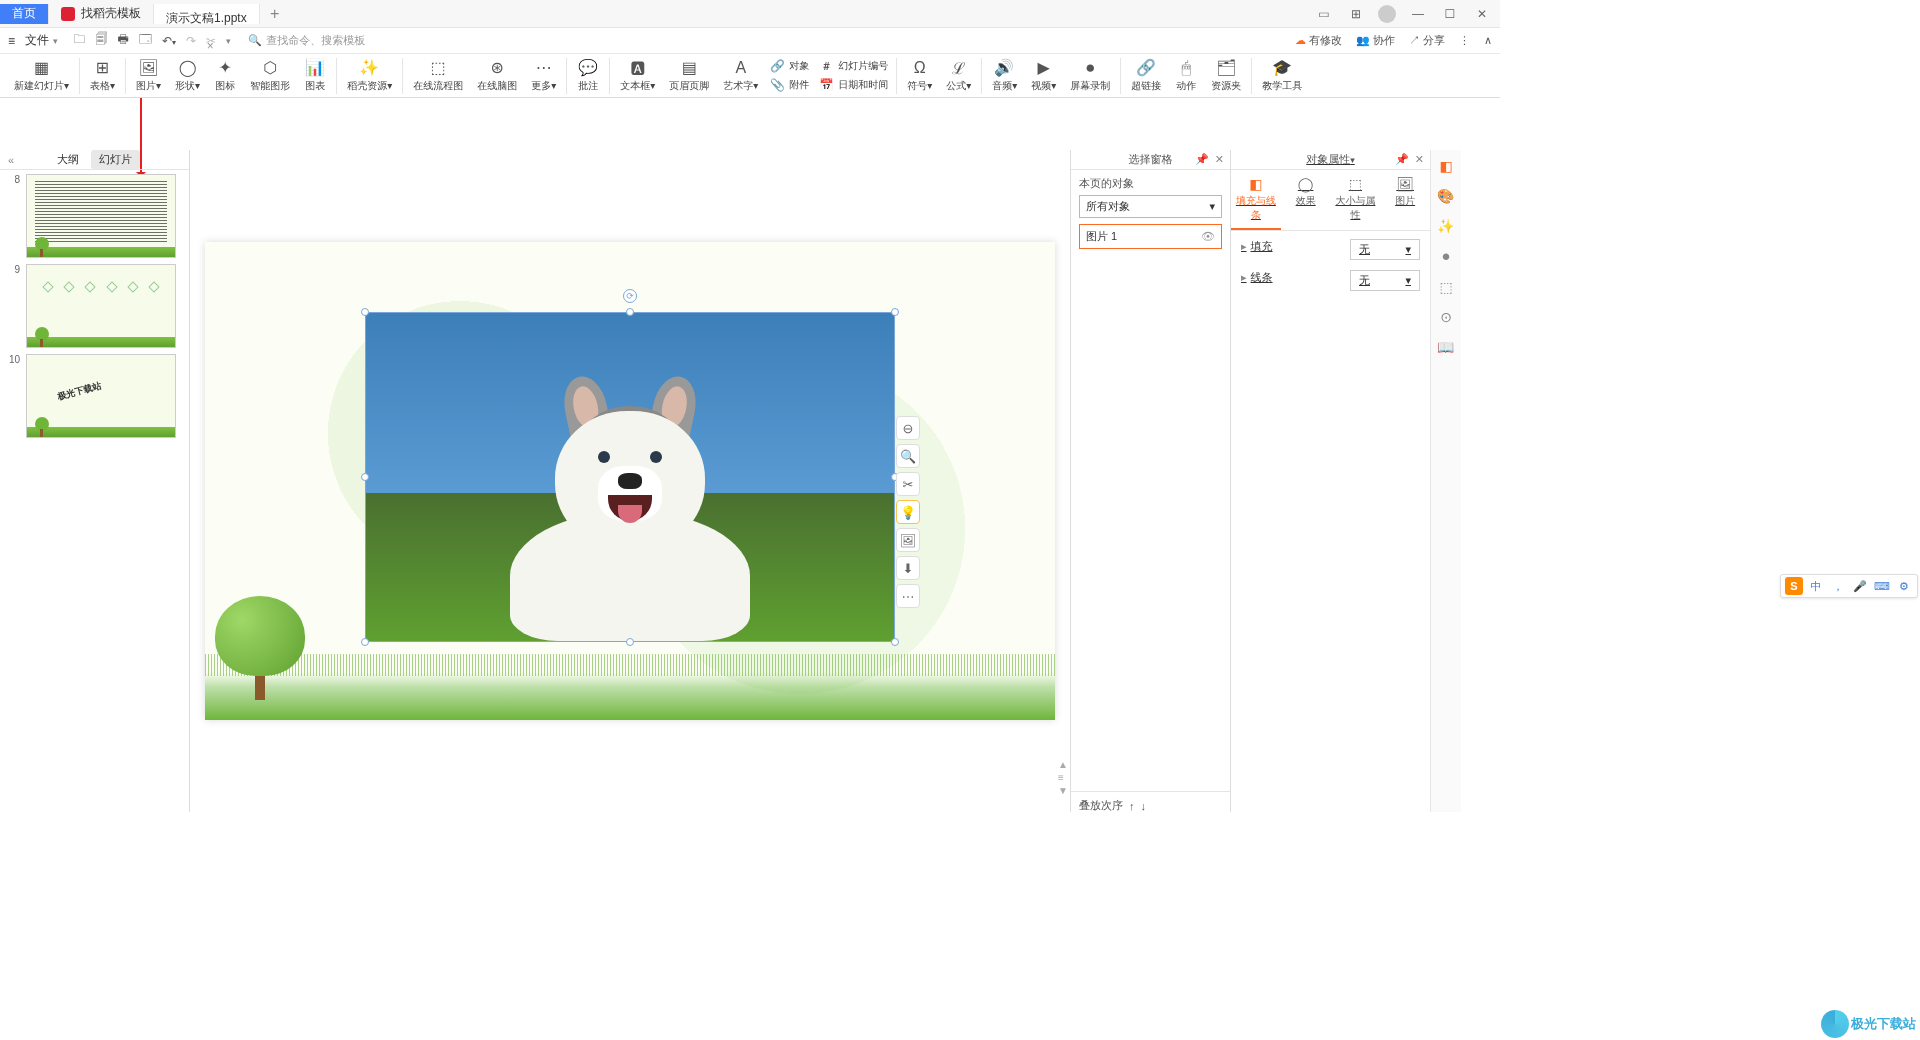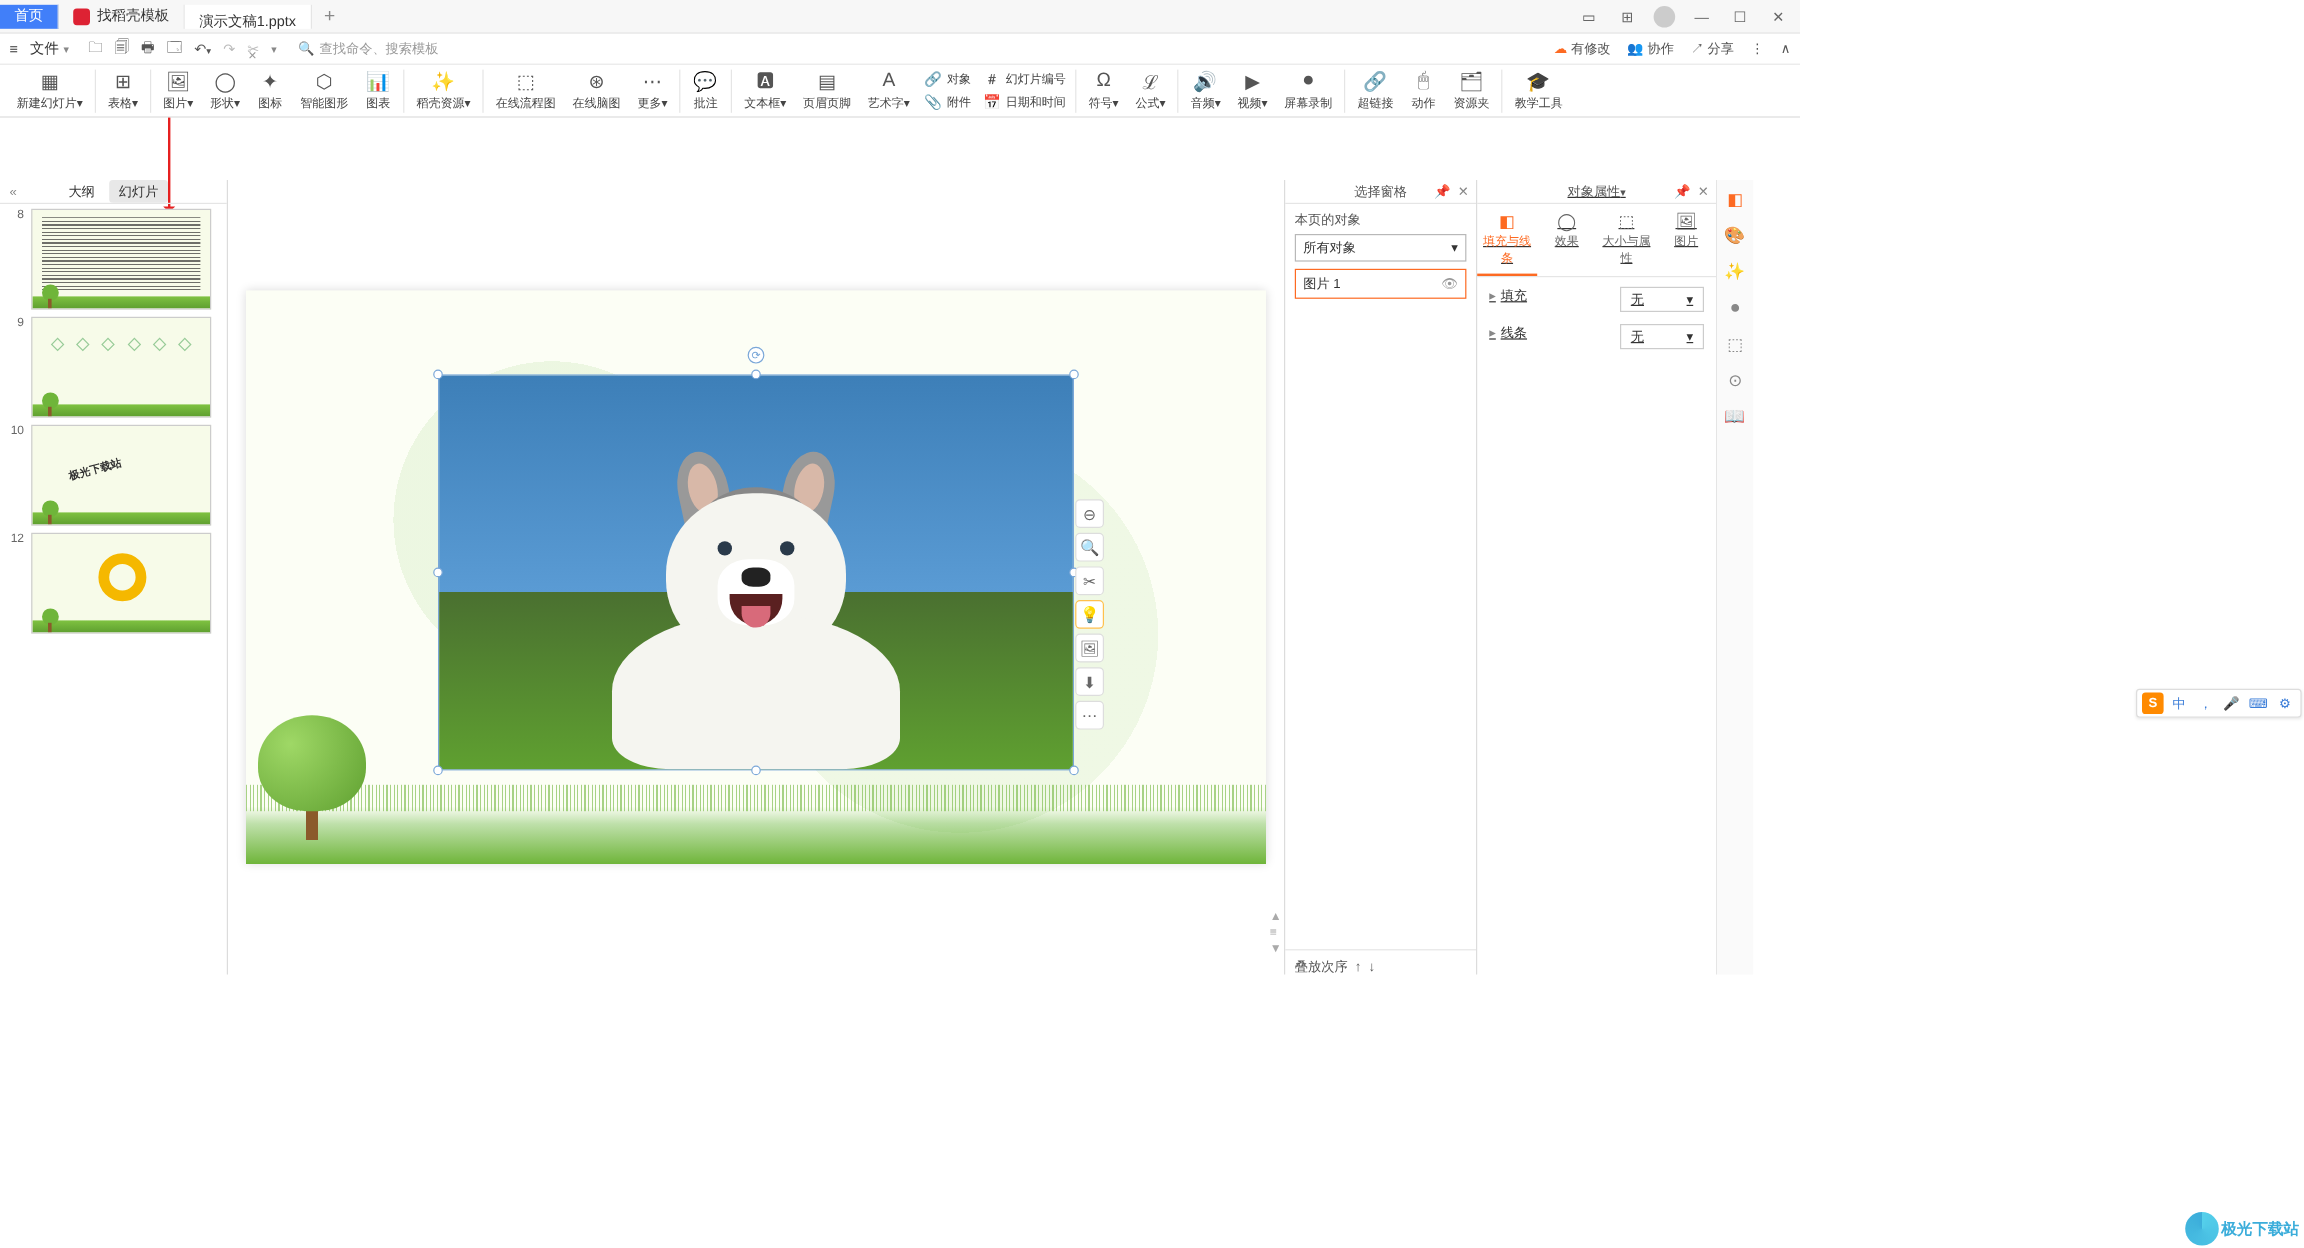--- a/index.html
+++ b/index.html
@@ -394,28 +394,20 @@
           </div>
         </div>
       <div class="thumb-row">
           <div class="thumb-num">10</div>
           <div class="thumb">
             <div class="diag-text">极光下载站</div>
             <div class="grass"></div>
             <div class="tree"></div>
           </div>
         </div>
-      <div class="thumb-row">
-          <div class="thumb-num">12</div>
-          <div class="thumb">
-            <div class="ring"></div>
-            <div class="grass"></div>
-            <div class="tree"></div>
-          </div>
-        </div>
     </div>
     <div class="add-slide">+</div>
   </div>
 
   <div class="canvas-area">
     <div class="arrow-h"></div>
     <div class="canvas-scroll">
       <div class="slide-canvas">
         <div class="leaf-bg"></div>
         <div class="grass-bottom"></div>

